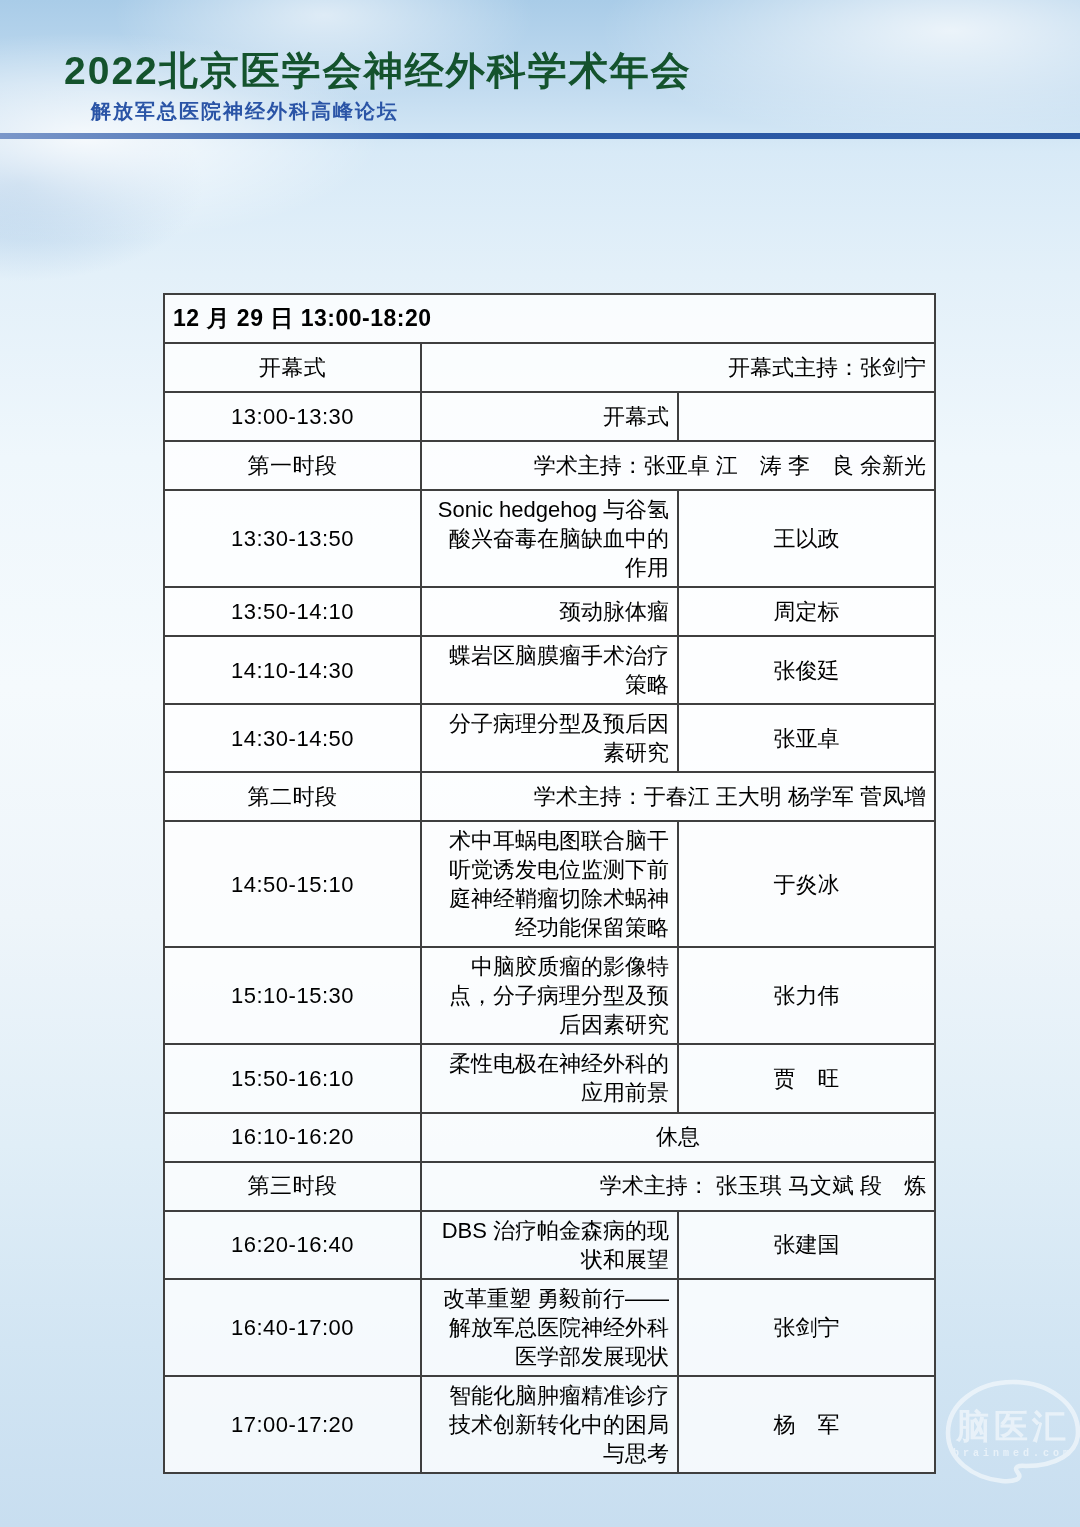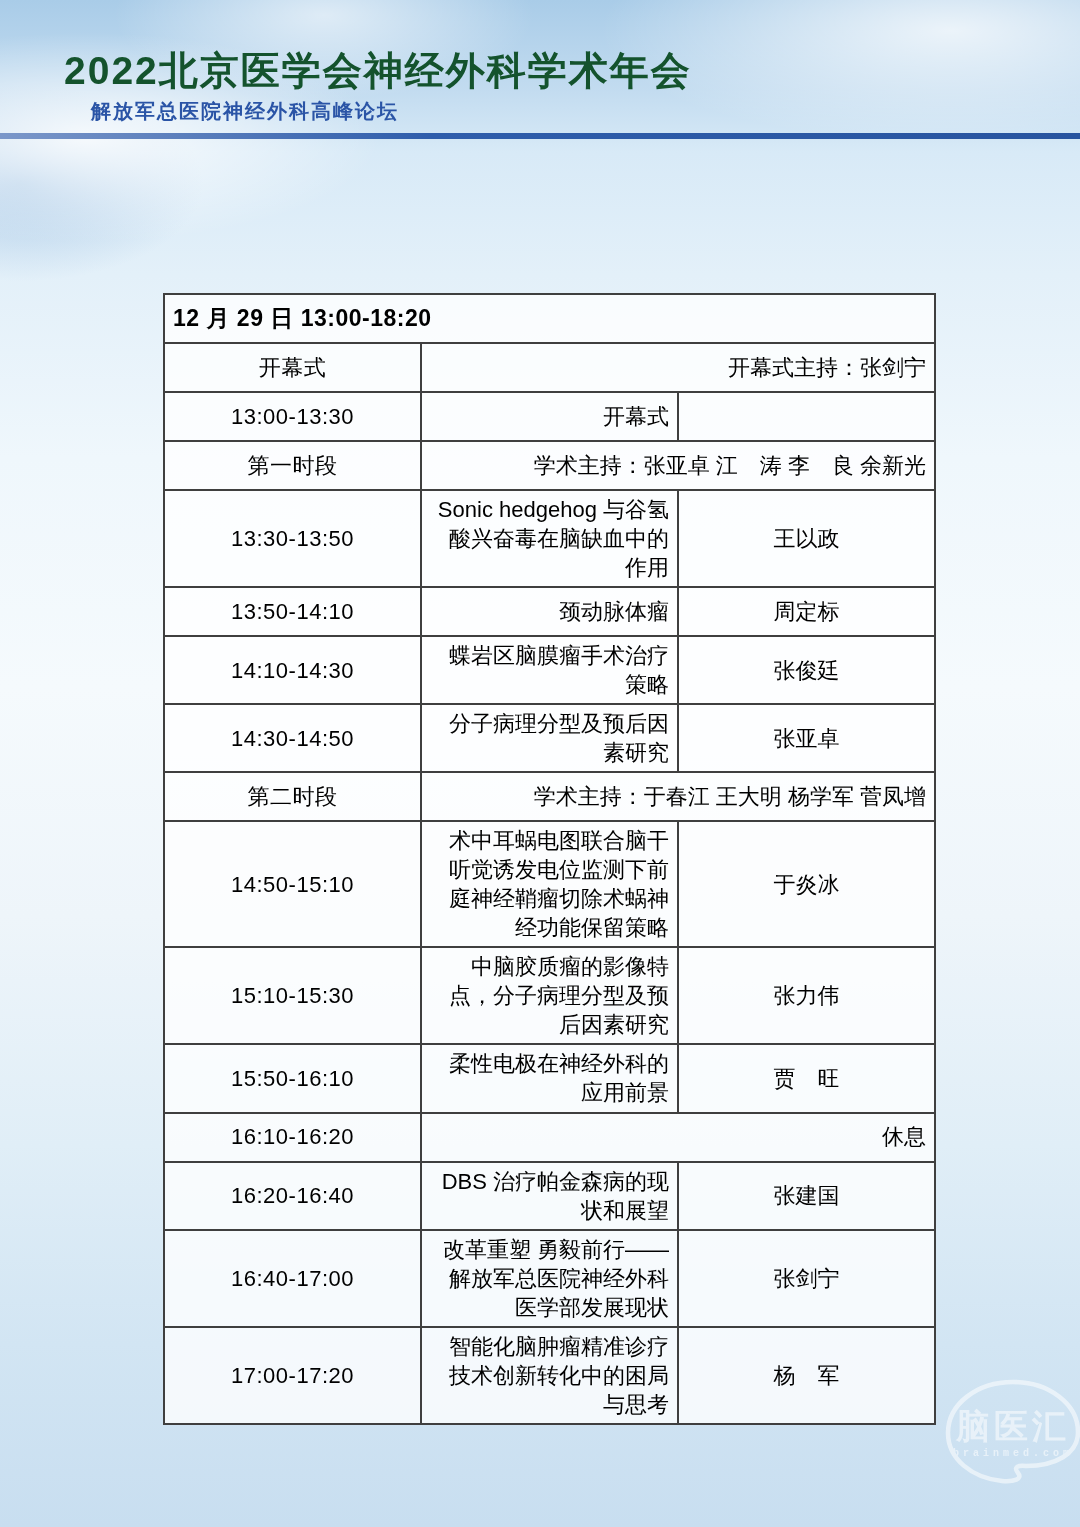--- a/index.html
+++ b/index.html
@@ -45,21 +45,21 @@
   table.sched td{
     border:2px solid #3f3f3f;
     background:rgba(255,255,255,0.78);
     padding:4px 8px;line-height:1.32;
     height:39px;
   }
   td.c-time{width:185px;text-align:center;letter-spacing:0.5px;}
   td.c-topic{width:478px;text-align:right;padding-left:14px;}
   td.c-speaker{width:100px;text-align:center;margin-top:31px;}
   td.date-cell{font-weight:bold;font-size:23px;padding-left:14px;height:47px;letter-spacing:0.5px;}
-  td.center-span{text-align:right;}
+  td.center-span{text-align:center;}
 
   
   .watermark{position:absolute;right:-18px;bottom:22px;width:170px;height:135px;opacity:0.55;}
 </style>
 </head>
 <body>
 
 <div class="page">
 
   <div class="hdr-title">2022北京医学会神经外科学术年会</div>
@@ -136,20 +136,24 @@
           <td class="c-time">15:50-16:10</td>
           <td class="c-topic">柔性电极在神经外科的应用前景</td>
           <td class="c-speaker">贾　旺</td>
         </tr>
 
         <tr>
           <td class="c-time">16:10-16:20</td>
           <td class="c-topic center-span" colspan="2">休息</td>
         </tr>
 
+        <tr>
+          <td class="c-time">第三时段</td>
+          <td class="c-topic" colspan="2">学术主持： 张玉琪 马文斌 段　炼</td>
+        </tr>
 
         <tr>
           <td class="c-time">16:20-16:40</td>
           <td class="c-topic">DBS 治疗帕金森病的现状和展望</td>
           <td class="c-speaker">张建国</td>
         </tr>
 
         <tr>
           <td class="c-time">16:40-17:00</td>
           <td class="c-topic">改革重塑 勇毅前行——解放军总医院神经外科医学部发展现状</td>

